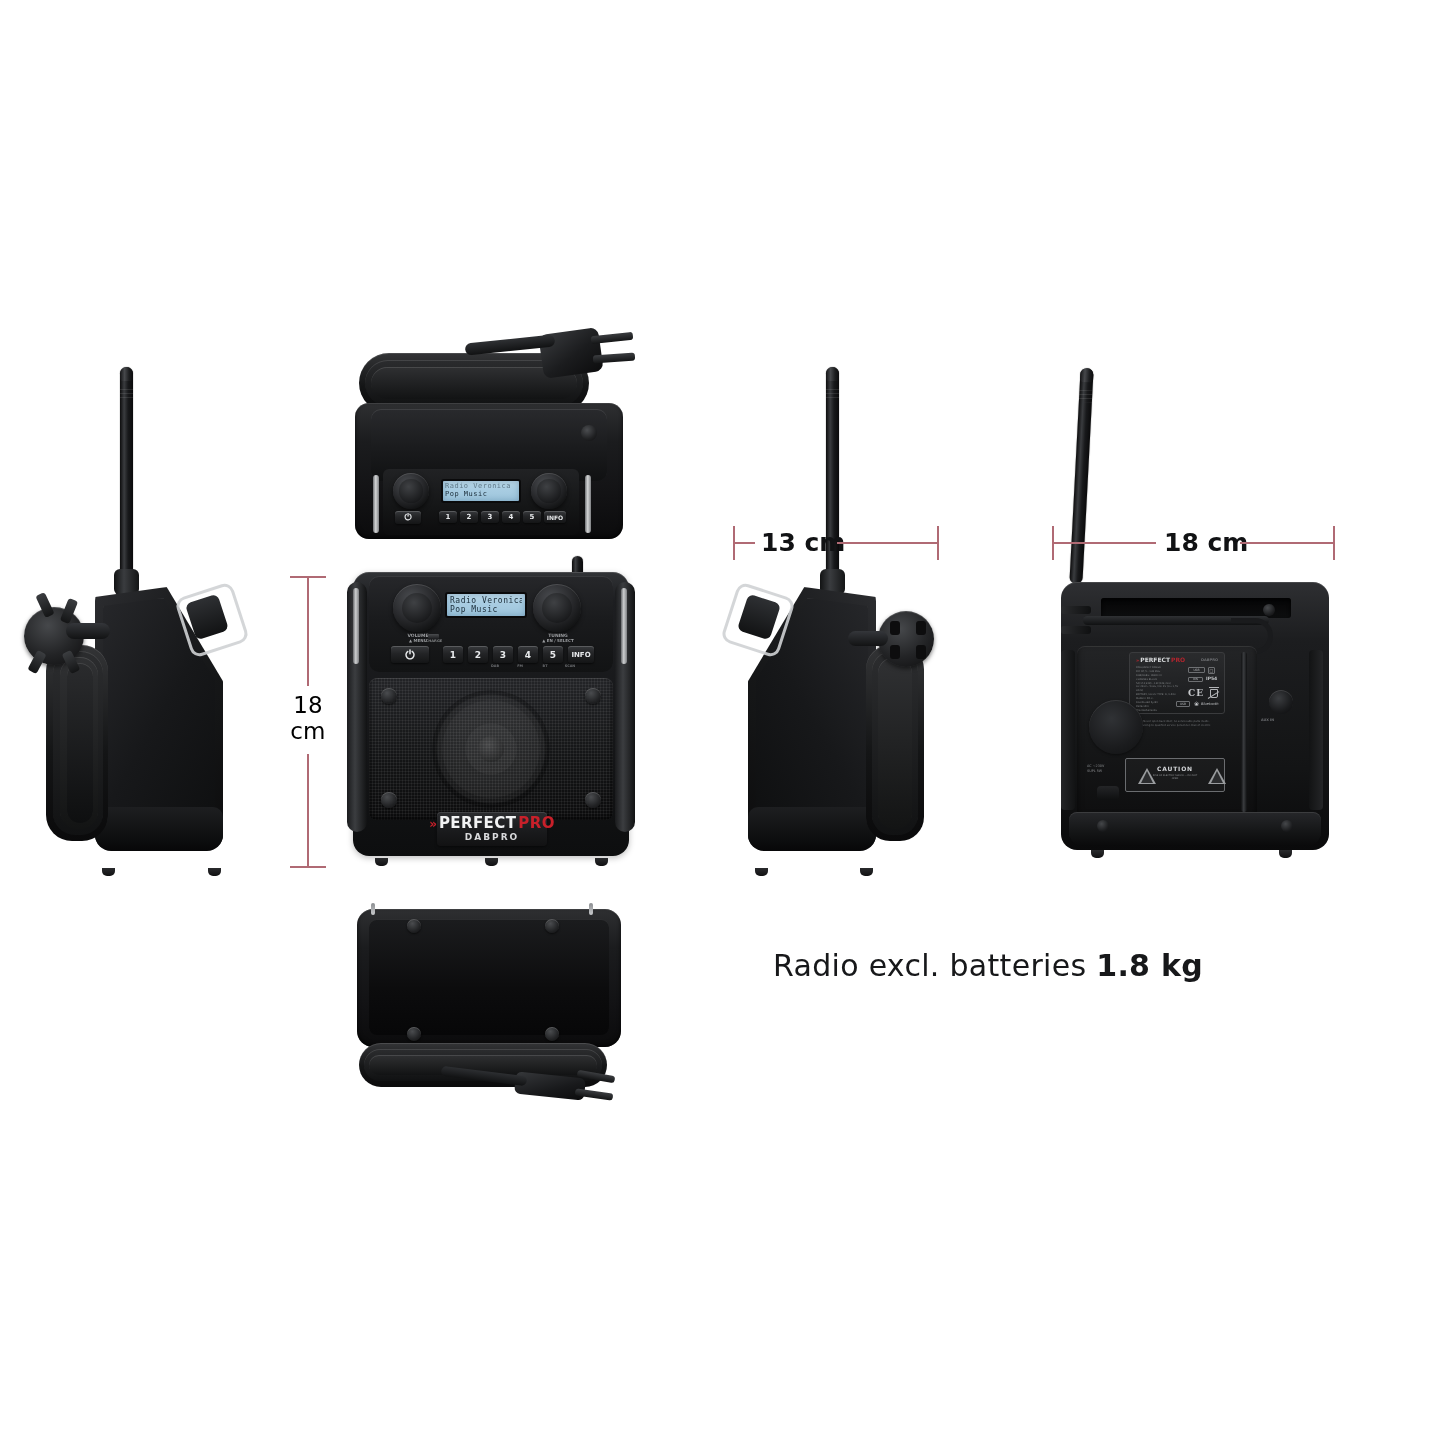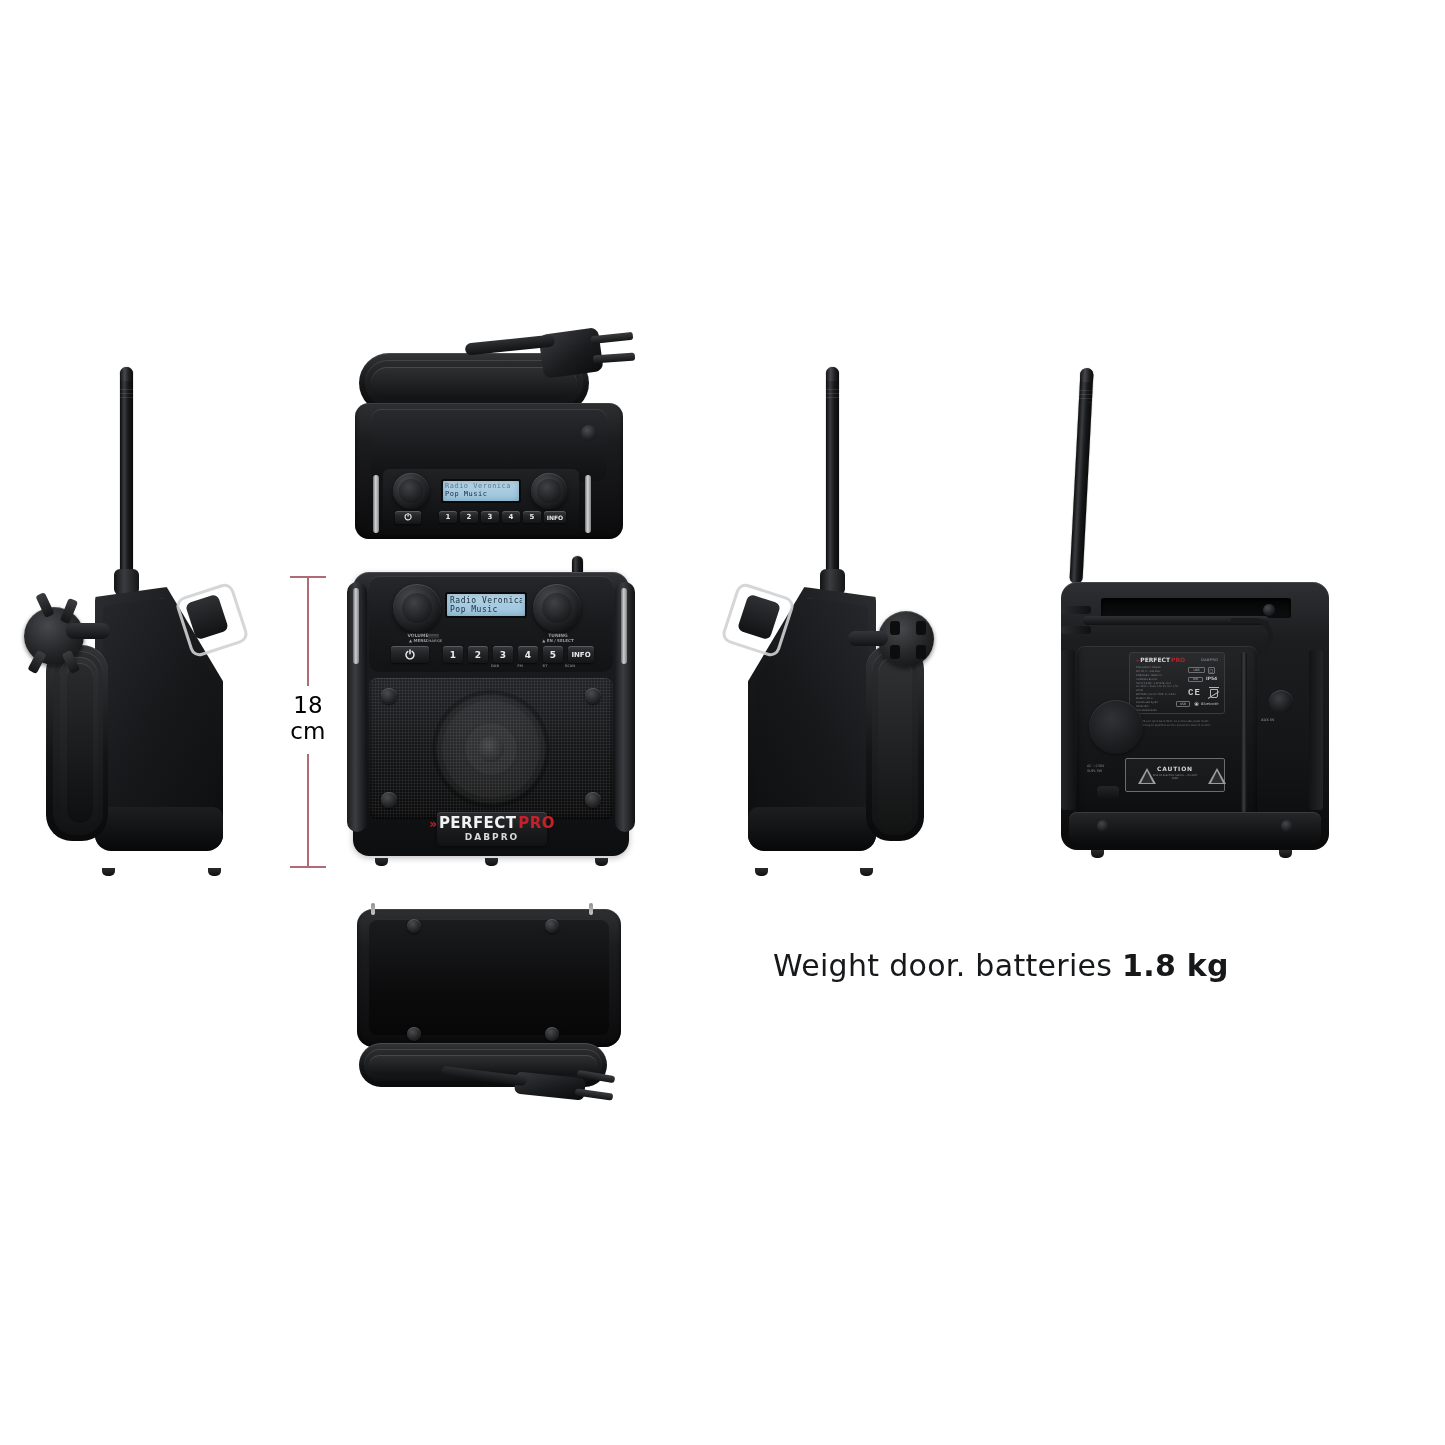--- a/index.html
+++ b/index.html
@@ -468,21 +468,21 @@
 AC 230V~ 50Hz / DC 6V (4 x 1,5V LR20)
 BATTERY / ACCU TYPE: D / LR20
 Made in P.R.C.
 Distributed by BV
 PerfectPro
 The Netherlands</div>
       <div class="lp-chip" style="left:58px;top:14px;width:17px;height:6px;font-size:3px;">USB</div>
       <div class="lp-chip" style="left:78px;top:14px;width:7px;height:7px;font-size:4px;">□</div>
       <div class="lp-chip" style="left:58px;top:24px;width:15px;height:5px;font-size:2.6px;">DIN</div>
       <div class="lp-ip" style="left:76px;top:23px;font-size:4.5px;">IP54</div>
-      <div class="lp-ce" style="left:58px;top:35px;font-size:9px;letter-spacing:1px;font-family:Liberation Mono, monospace;">CE</div>
+      <div class="lp-ce" style="left:58px;top:35px;font-size:9px;letter-spacing:1px;">CE</div>
       <div style="position:absolute;left:80px;top:34px;width:8px;height:11px;">
         <div style="position:absolute;left:0;top:2px;width:8px;height:9px;border:1px solid #b2b4b7;border-radius:0 0 2px 2px;box-sizing:border-box;"></div>
         <div style="position:absolute;left:-1px;top:0;width:10px;height:1px;background:#b2b4b7;"></div>
         <div style="position:absolute;left:-2px;top:11px;width:13px;height:1px;background:#b2b4b7;transform:rotate(-32deg);transform-origin:left;"></div>
       </div>
       <div class="lp-chip" style="left:46px;top:48px;width:14px;height:6px;font-size:3px;">USB</div>
       <div class="lp-bt" style="left:64px;top:47px;">
         <span style="font-size:6px;color:#c2c4c7;">❀</span>
         <span style="font-size:3.6px;font-style:italic;">Bluetooth</span>
       </div>
@@ -535,19 +535,39 @@
     <div class="dim-cap" style="left:12px;top:0;width:36px;height:2px;"></div>
     <div class="dim-line" style="left:29px;top:0;width:2px;height:110px;"></div>
     <div class="dim-v-label" style="top:116px;">
       <span>18</span><br>
       <span>cm</span>
     </div>
     <div class="dim-line" style="left:29px;top:178px;width:2px;height:112px;"></div>
     <div class="dim-cap" style="left:12px;top:290px;width:36px;height:2px;"></div>
   </div>
 
-
+  <div class="view dim-color" id="dim-width-right">
+    <div class="dim-cap" style="left:0;top:6px;width:2px;height:34px;"></div>
+    <div class="dim-line" style="left:0;top:22px;width:22px;height:2px;"></div>
+    <div class="dim-text" style="left:28px;top:8px;font-size:25px;">
+      <span>13</span>
+      <span>cm</span>
+    </div>
+    <div class="dim-line" style="left:104px;top:22px;width:102px;height:2px;"></div>
+    <div class="dim-cap" style="left:204px;top:6px;width:2px;height:34px;"></div>
+  </div>
+
+  <div class="view dim-color" id="dim-width-back">
+    <div class="dim-cap" style="left:0;top:6px;width:2px;height:34px;"></div>
+    <div class="dim-line" style="left:0;top:22px;width:104px;height:2px;"></div>
+    <div class="dim-text" style="left:112px;top:8px;font-size:25px;">
+      <span>18</span>
+      <span>cm</span>
+    </div>
+    <div class="dim-line" style="left:188px;top:22px;width:93px;height:2px;"></div>
+    <div class="dim-cap" style="left:281px;top:6px;width:2px;height:34px;"></div>
+  </div>
 
   <div id="weight-caption">
-    <span>Weight door. batteries </span><span class="bold">1.8 kg</span>
+    <span>Radio excl. batteries </span><span class="bold">1.8 kg</span>
   </div>
 
 </div>
 
 </body></html>

